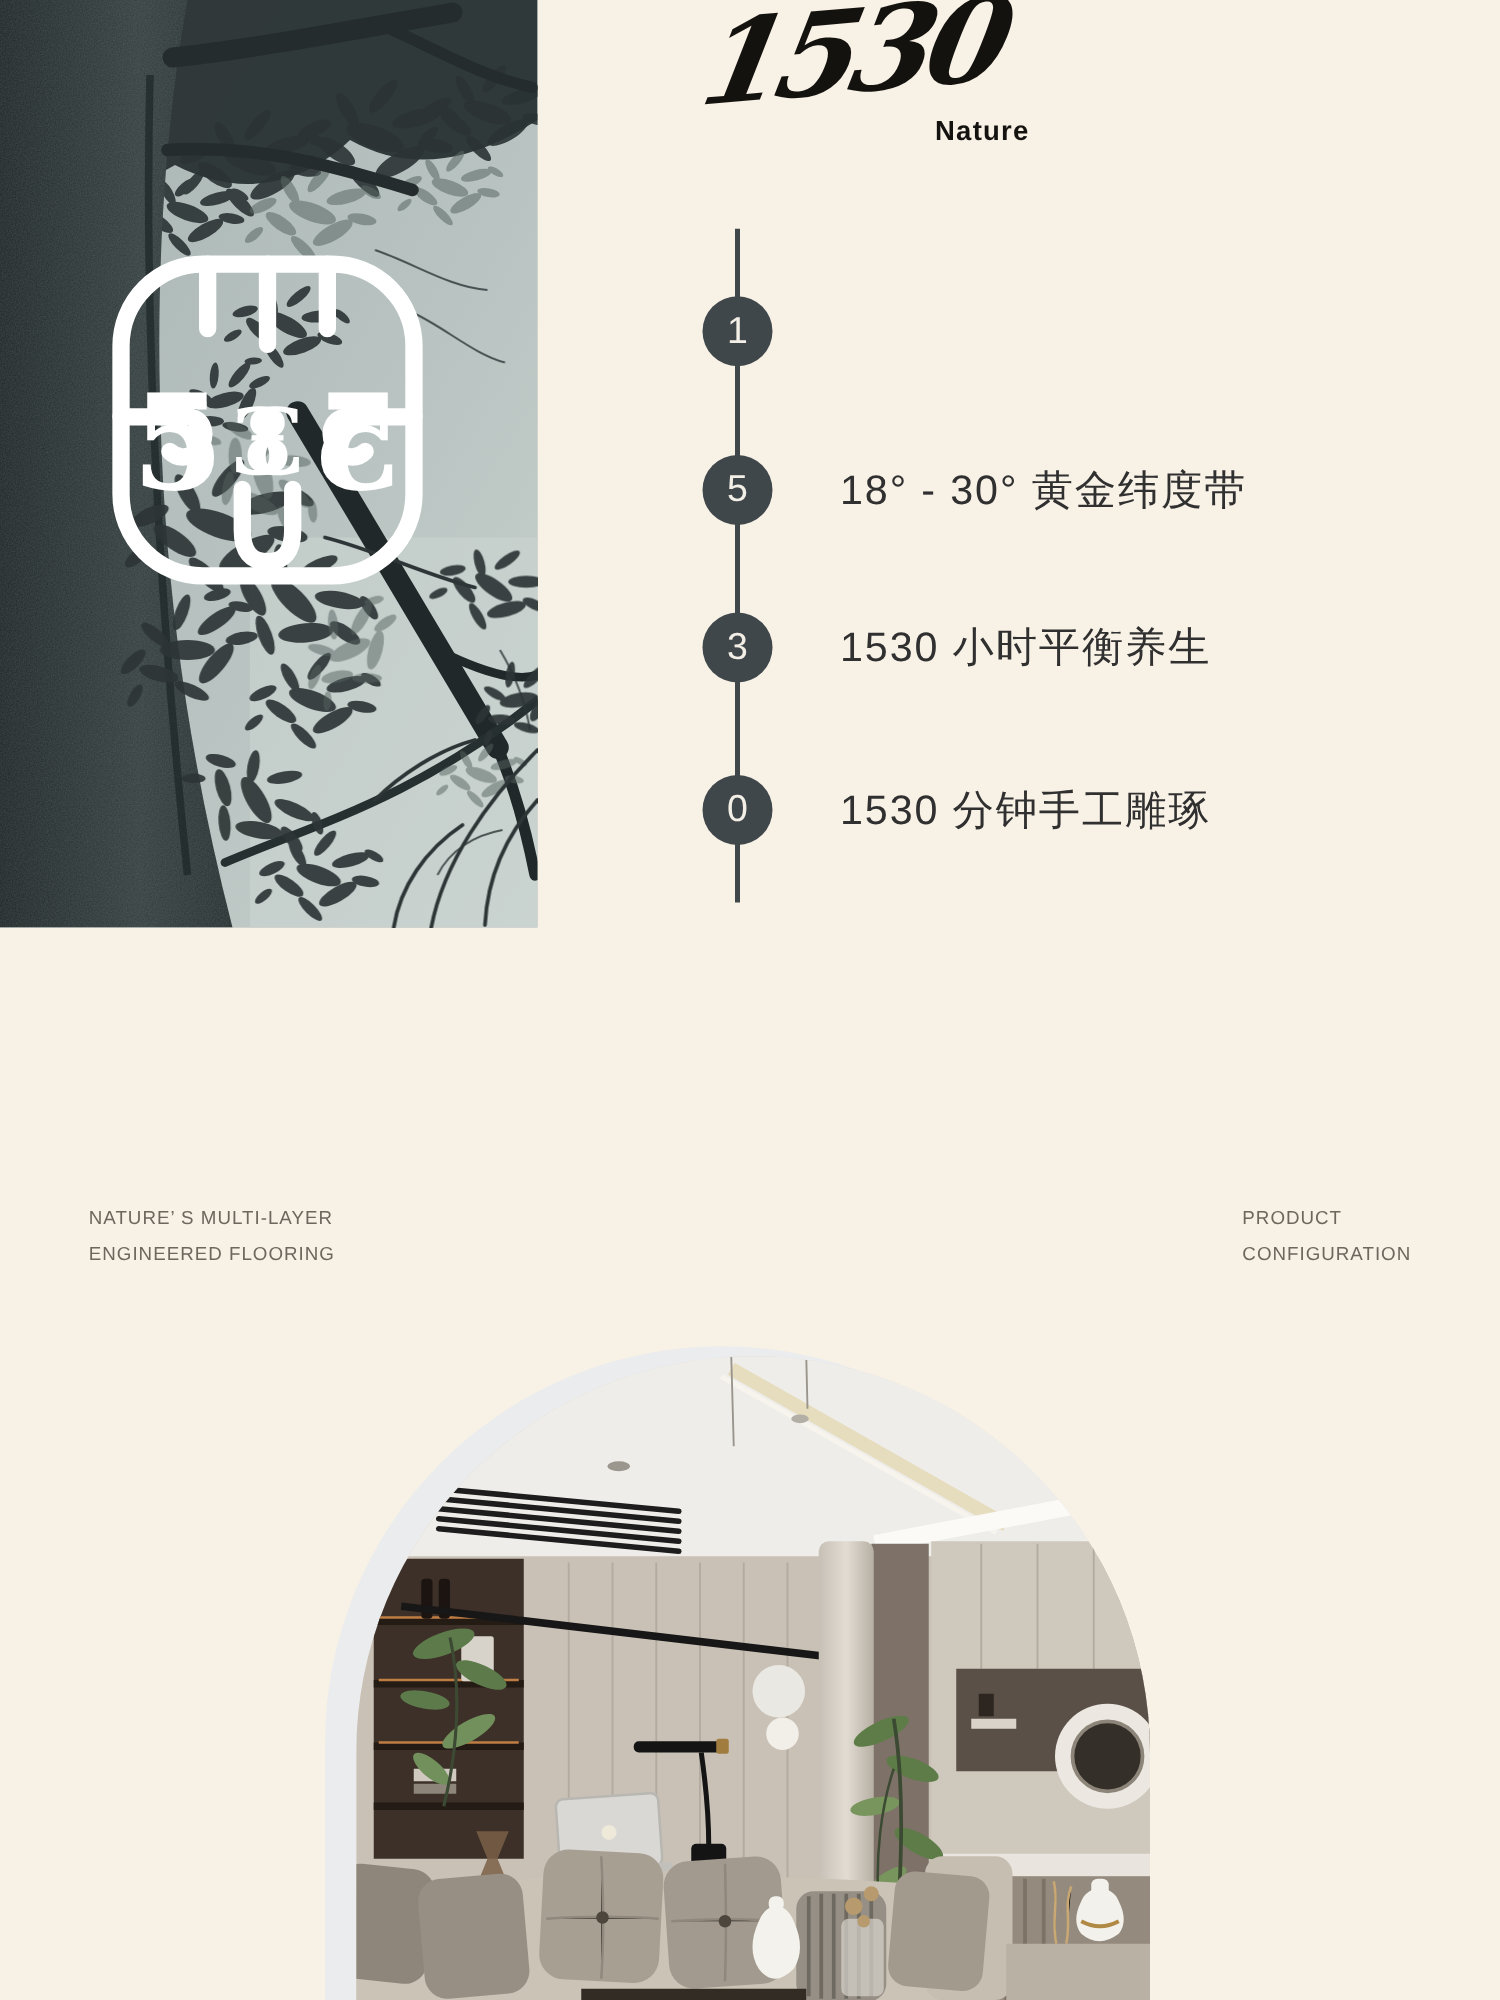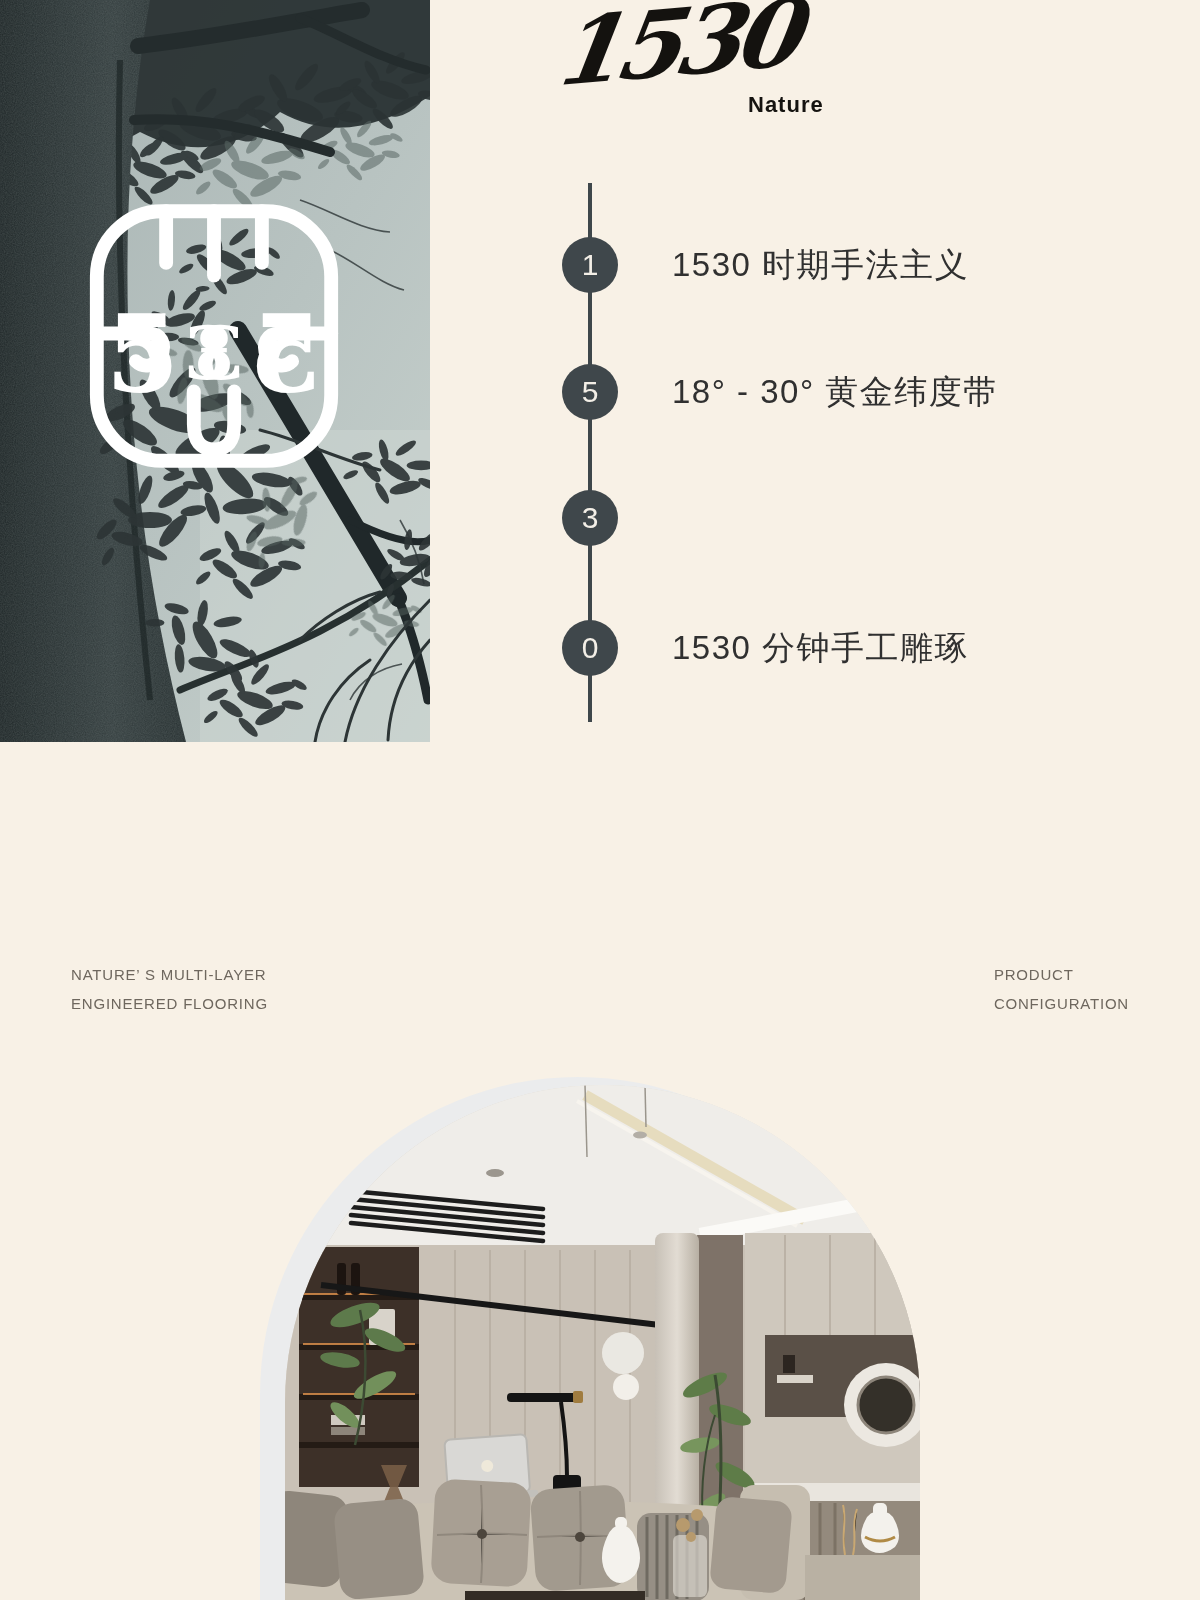--- a/index.html
+++ b/index.html
@@ -192,28 +192,28 @@
   <div class="brand">
     <div class="wordmark">1530</div>
     <div class="brand-sub">Nature</div>
   </div>
 
   <div class="timeline">
     <div class="timeline-line"></div>
 
     <div class="tl-item i0">
       <div class="tl-dot">1</div>
-      <div class="tl-label">1530 时期手法主义</div>
     </div>
     <div class="tl-item i1">
       <div class="tl-dot">5</div>
       <div class="tl-label">18° - 30° 黄金纬度带</div>
     </div>
     <div class="tl-item i2">
       <div class="tl-dot">3</div>
+      <div class="tl-label">1530 小时平衡养生</div>
     </div>
     <div class="tl-item i3">
       <div class="tl-dot">0</div>
       <div class="tl-label">1530 分钟手工雕琢</div>
     </div>
   </div>
 
   <div class="caption left">
     <div>NATURE’ S MULTI-LAYER</div>
     <div>ENGINEERED FLOORING</div>

